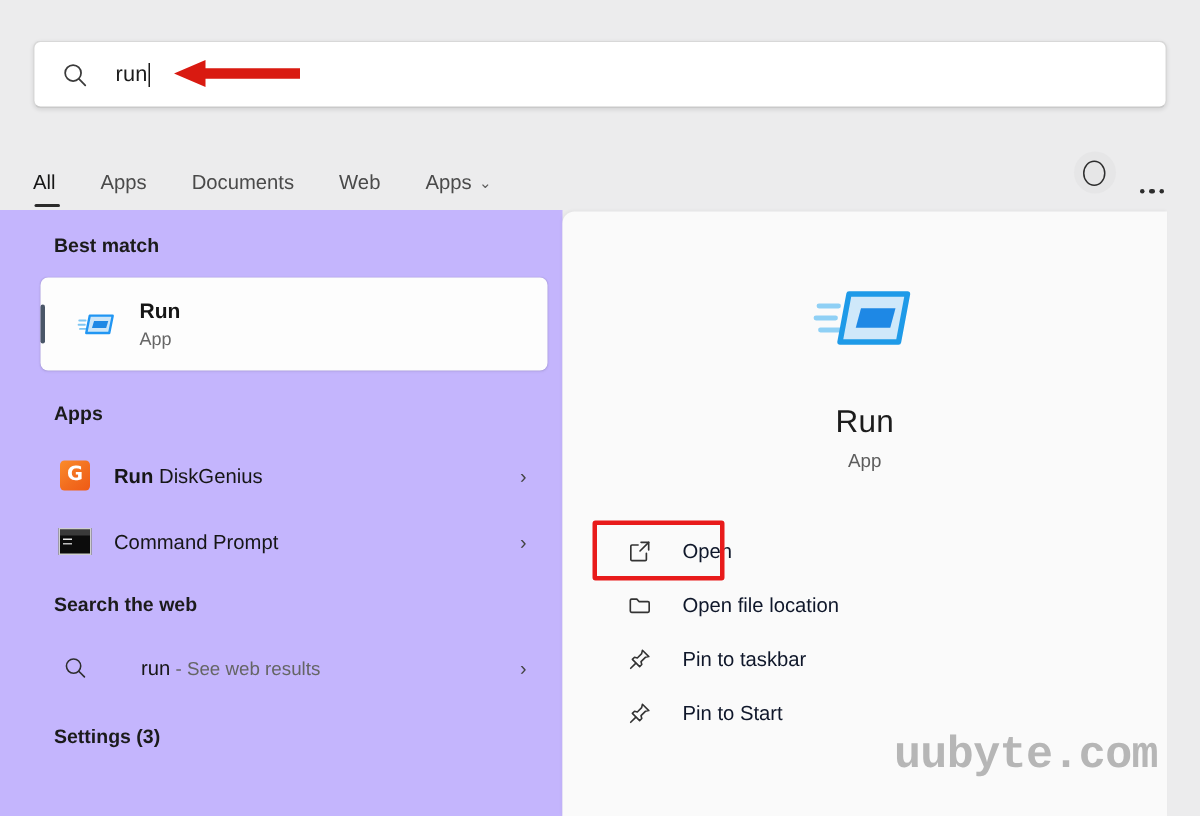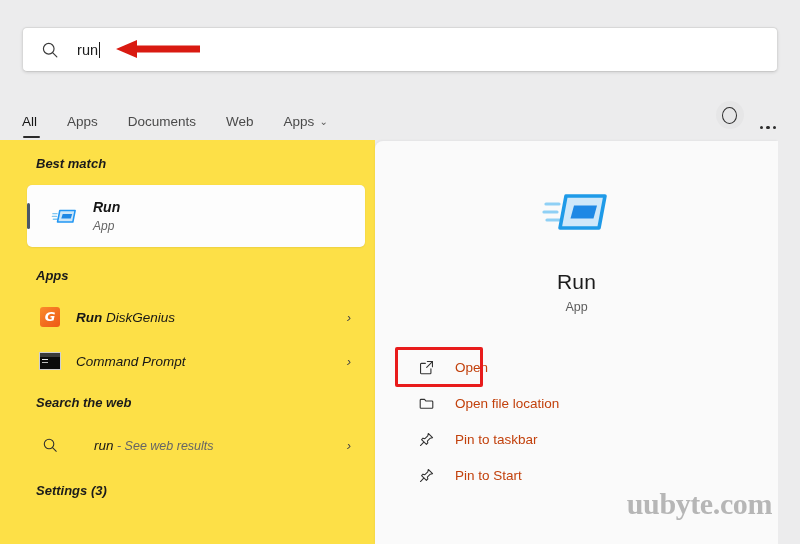--- a/index.html
+++ b/index.html
@@ -134,22 +134,21 @@
     display: block;
   }
 
   
   .left-panel {
     position: absolute;
     left: 0px;
     top: 140px;
     width: 375px;
     height: 404px;
-    background: #fde047;
-    font-style: italic;
+    background: #c4b5fd;
   }
   .right-panel {
     position: absolute;
     left: 375px;
     top: 141px;
     width: 403px;
     height: 403px;
     background: #fafafa;
     border-top-left-radius: 8px;
     box-shadow: -1px -1px 2px rgba(0,0,0,0.035);
@@ -318,21 +317,21 @@
   .action-icon {
     width: 22px; height: 22px;
     flex: 0 0 22px;
     margin-left: 14px;
     display: flex; align-items: center; justify-content: center;
     color: #333333;
   }
   .action-label {
     margin-left: 18px;
     font-size: 13.5px;
-    color: #c2410c;
+    color: #0f172a;
     white-space: nowrap;
   }
 
   
   .red-box {
     position: absolute;
     left: 395px;
     top: 347px;
     width: 88px;
     height: 40px;
@@ -343,21 +342,21 @@
 
   
   .watermark {
     position: absolute;
     right: 28px;
     bottom: 23px;
     font-size: 30px;
     font-weight: bold;
     color: #b6b6b6;
     letter-spacing: -0.4px;
-    font-family: Liberation Serif, serif;
+    font-family: Liberation Mono, monospace;
   }
 </style>
 </head>
 <body>
 
 <div class="search-wrap">
   <span class="search-icon">
     <svg viewBox="0 0 20 20" width="18" height="18" fill="none" stroke="currentColor" stroke-width="1.3">
       <circle cx="8.6" cy="8.6" r="5.9"></circle>
       <line x1="12.9" y1="12.9" x2="17.6" y2="17.6" stroke-linecap="round"></line>

